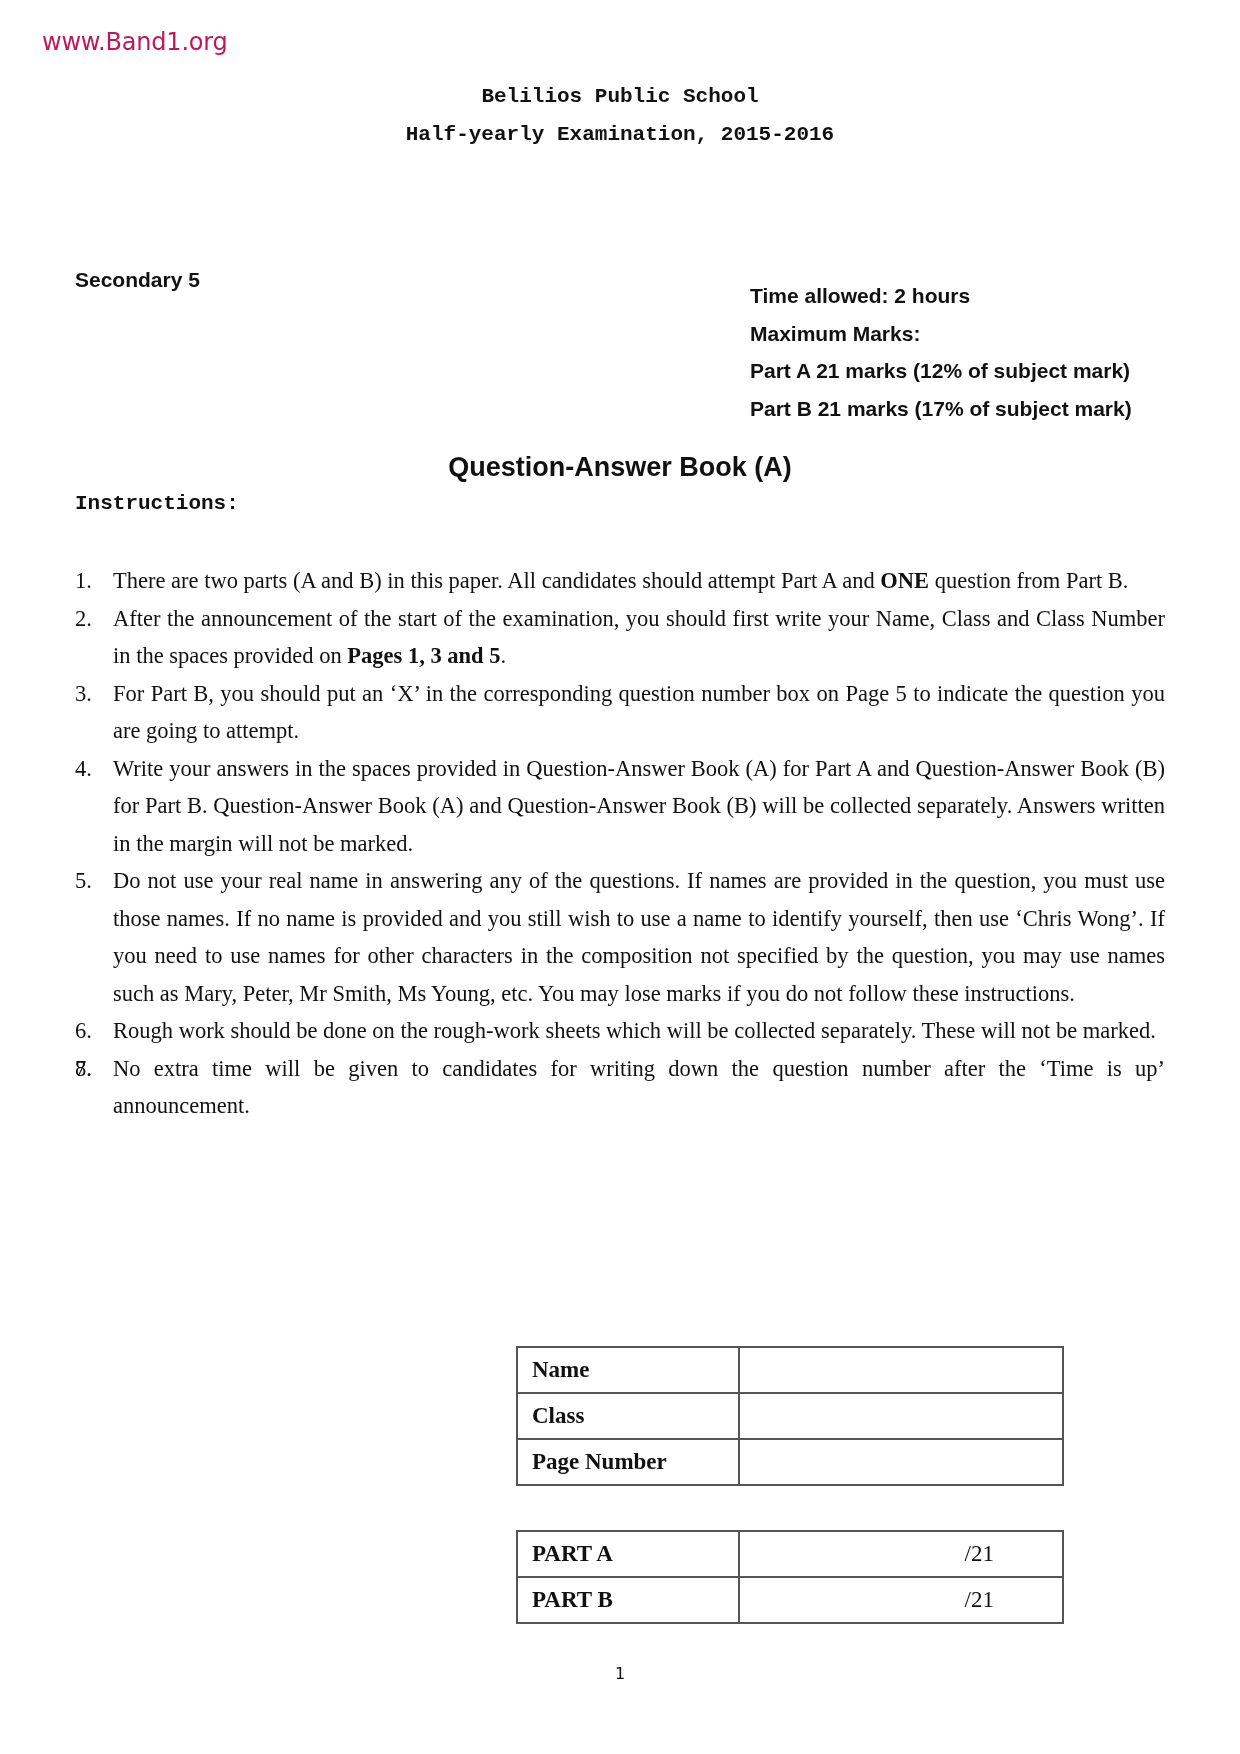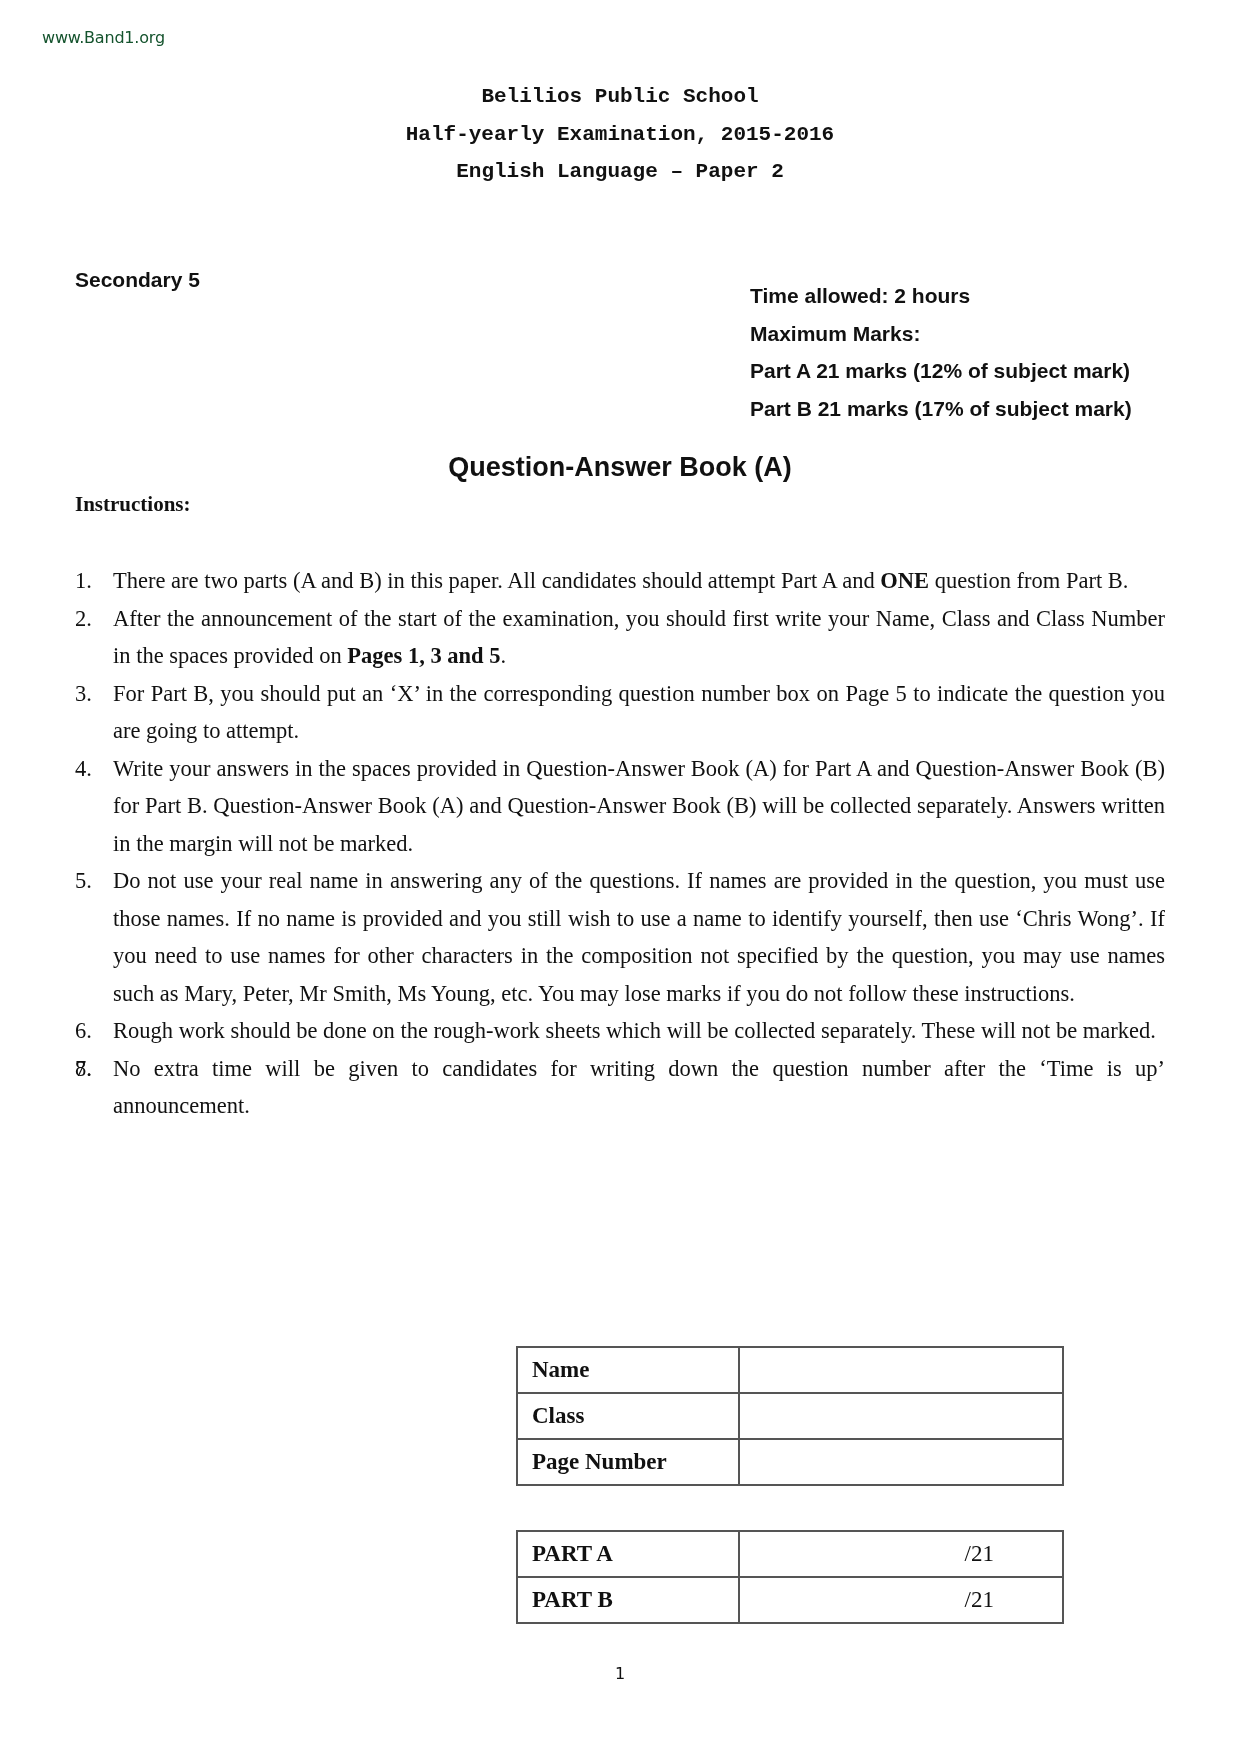--- a/index.html
+++ b/index.html
@@ -1,28 +1,28 @@
 <!DOCTYPE html>
 <html><head>
 <meta charset="utf-8">
 <style>
   html, body { margin: 0; padding: 0; background: #ffffff; }
   body { width: 1240px; height: 1754px; position: relative; overflow: hidden; color: #111; }
 
-  .watermark { position: absolute; left: 42px; top: 28px; font-size: 16px; font-family: "DejaVu Sans", sans-serif; color: #14532d; letter-spacing: -0.2px; }
+  .watermark { position: absolute; left: 42px; top: 28px; font-size: 24px; font-family: "DejaVu Sans", sans-serif; color: #be185d; letter-spacing: -0.2px; }
 
   .header { position: absolute; left: 0; width: 1240px; top: 78px; text-align: center; font-family: Liberation Mono, monospace; font-weight: bold; font-size: 21px; }
   .header div { height: 37.5px; line-height: 37.5px; }
 
   .secondary { position: absolute; left: 75px; top: 264px; font-family: "Liberation Sans", sans-serif; font-weight: bold; font-size: 21px; line-height: 32px; }
   .time-block { position: absolute; left: 750px; top: 280px; font-family: "Liberation Sans", sans-serif; font-weight: bold; font-size: 21px; }
   .time-block div { height: 37.5px; line-height: 32px; }
 
   .qa-book { position: absolute; left: 0; width: 1240px; top: 451px; text-align: center; font-family: "Liberation Sans", sans-serif; font-weight: bold; font-size: 27px; line-height: 32px; }
-  .instructions-label { position: absolute; left: 75px; top: 488px; font-family: Liberation Serif, serif; font-weight: bold; font-size: 21px; line-height: 32px; }
+  .instructions-label { position: absolute; left: 75px; top: 488px; font-family: Liberation Mono, monospace; font-weight: bold; font-size: 21px; line-height: 32px; }
 
   ol.instr { position: absolute; left: 75px; top: 562px; width: 1090px; margin: 0; padding: 0; list-style: none; font-family: "Liberation Serif", serif; font-size: 22.5px; line-height: 37.5px; }
   ol.instr li { position: relative; padding-left: 38px; text-align: justify; }
   ol.instr li .num { position: absolute; left: 0; top: 0; }
   b { font-weight: bold; }
 
   table.form { position: absolute; left: 516px; border-collapse: collapse; font-family: "Liberation Serif", serif; font-size: 23px; padding-left: 36px; }
   table.form td { border: 2px solid #555; height: 44px; padding: 0 0 0 14px; vertical-align: middle; }
   table.form td.label { width: 206px; font-weight: bold; }
   table.form td.value { width: 322px; padding: 0; }
@@ -33,21 +33,20 @@
   .page-num { position: absolute; left: 0; width: 1240px; top: 1664px; text-align: center; font-family: "DejaVu Sans", sans-serif; font-size: 16px; }
 </style>
 </head>
 <body>
 
 <div class="watermark">www.Band1.org</div>
 
 <div class="header">
   <div>Belilios Public School</div>
   <div>Half-yearly Examination, 2015-2016</div>
-  <div>English Language – Paper 2</div>
 </div>
 
 <div class="secondary">Secondary 5</div>
 
 <div class="time-block">
   <div>Time allowed: 2 hours</div>
   <div>Maximum Marks:</div>
   <div>Part A 21 marks (12% of subject mark)</div>
   <div>Part B 21 marks (17% of subject mark)</div>
 </div>

